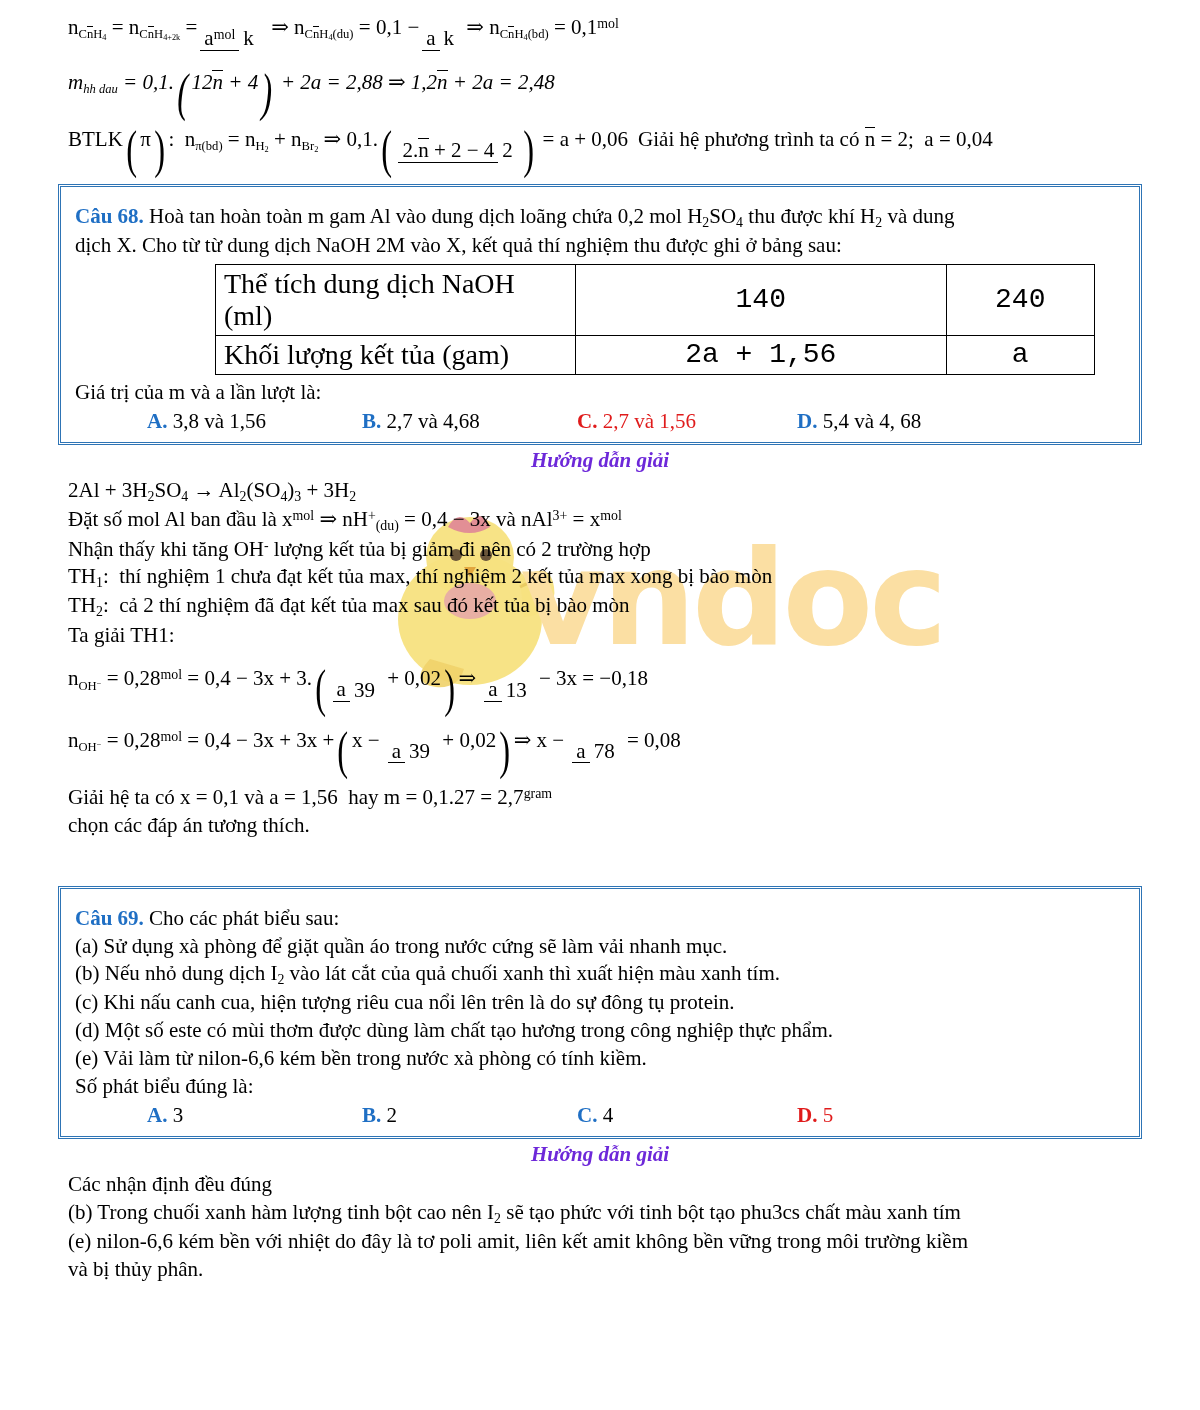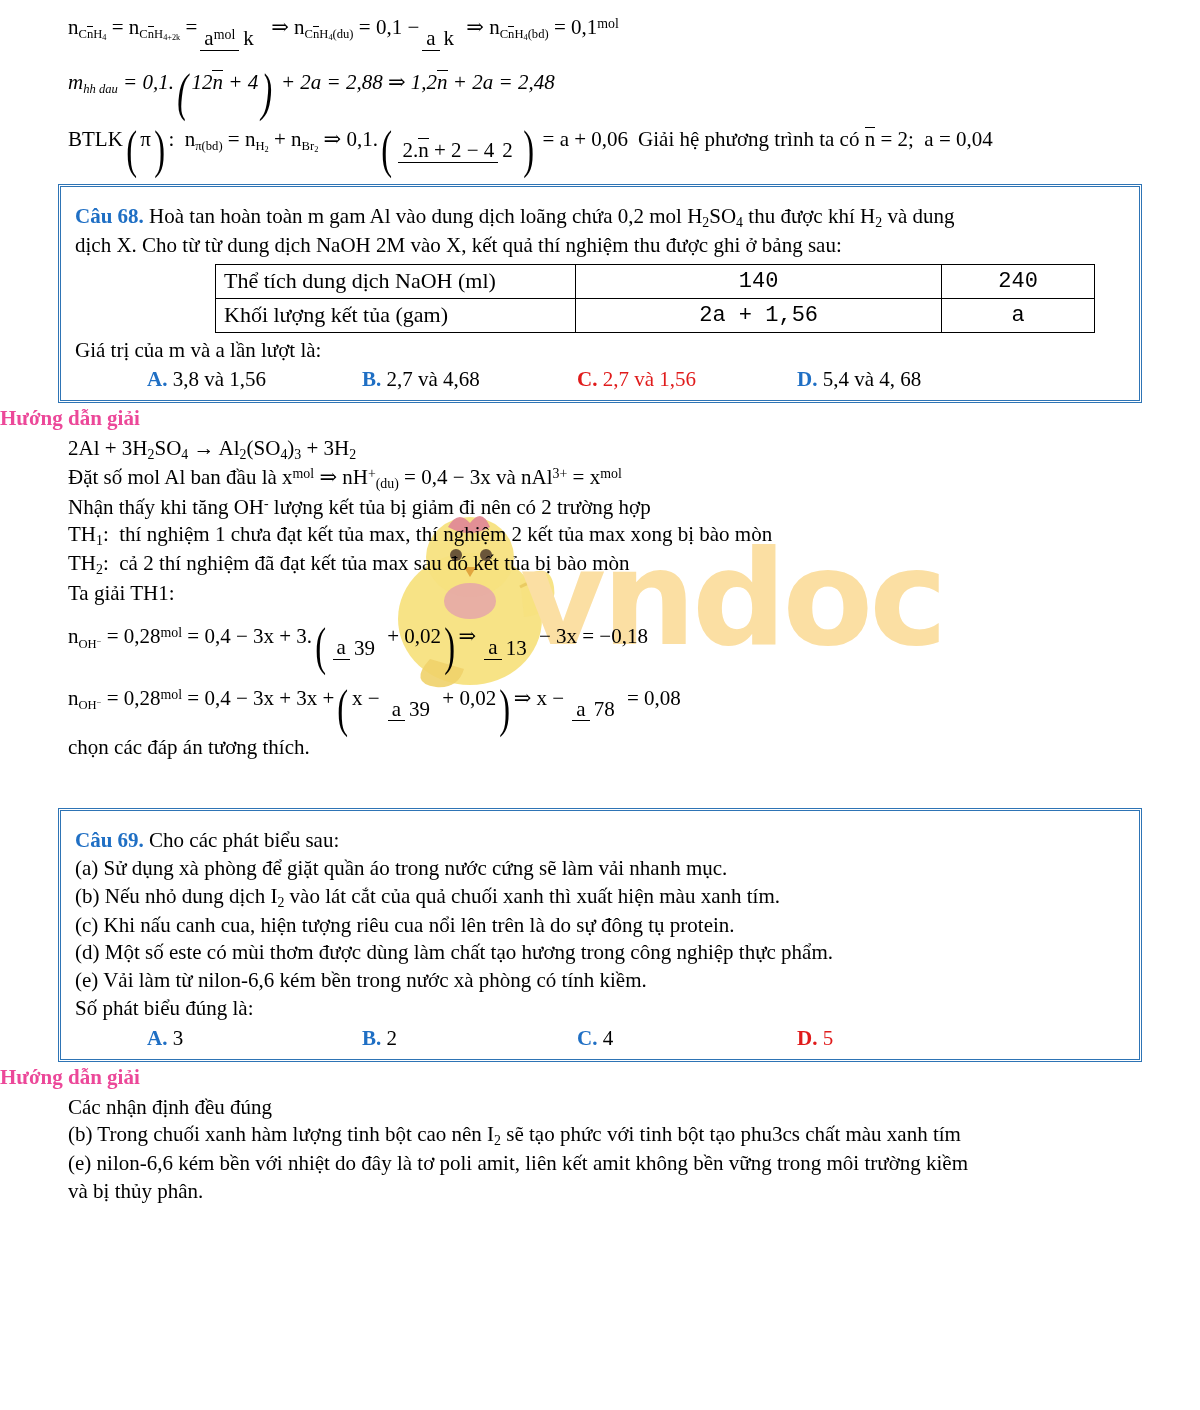--- a/index.html
+++ b/index.html
@@ -91,36 +91,38 @@
   .c-red  { color: #e01b1b; }
   .c-blue .ltr { color: #1f6fc4; }
   .c-red .ltr  { color: #e01b1b; }
   .ctext-black { color: #000; }
 
   
   table.datatable {
     border-collapse: collapse;
     margin: 4px 0 4px 140px;
     width: 880px;
-    font-size: 22px;
+    font-size: 28px;
   }
   table.datatable td {
     border: 1.6px solid #000;
     padding: 3px 8px;
     height: 34px;
   }
   td.lbl  { width: 360px; text-align: left; }
   td.val  { text-align: center; font-family: Liberation Mono, monospace; }
 
   .solhead {
-    color: #ec4899;
+    text-align: center;
+    color: #6d28d9;
     font-weight: 700;
     margin: 3px 0 4px 0;
     position: relative;
     z-index: 2;
+    font-style: italic;
   }
 
   .spacer-lg { height: 36px; }
   .eq-row { padding-left: 68px; margin: 10px 0; }
 </style>
 </head>
 <body>
 
 <div class="page">
 
@@ -239,20 +241,21 @@
   <div class="line eq-row math" style="margin-top:22px;">
     n<span class="nsub">OH<sup>−</sup></span> = 0,28<sup>mol</sup> = 0,4 − 3x + 3x +<span class="bigparen">(</span>x − <span class="frac">
         <span class="num">a</span>
         <span class="den">39</span>
       </span> + 0,02<span class="bigparen">)</span>⇒ x − <span class="frac">
         <span class="num">a</span>
         <span class="den">78</span>
       </span> = 0,08
   </div>
 
+  <div class="line body-text" style="margin-top:18px;">Giải hệ ta có x = 0,1 và a = 1,56&nbsp; hay m = 0,1.27 = 2,7<sup>gram</sup></div>
   <div class="line body-text">chọn các đáp án tương thích.</div>
 
   <div class="spacer-lg"></div>
 
   <div class="qbox" style="margin:10px 58px 0 58px;">
     <div class="line">
       <span class="qlabel">Câu 69.</span>
       <span>Cho các phát biểu sau:</span>
     </div>
     <div class="line stmt">(a) Sử dụng xà phòng để giặt quần áo trong nước cứng sẽ làm vải nhanh mục.</div>

